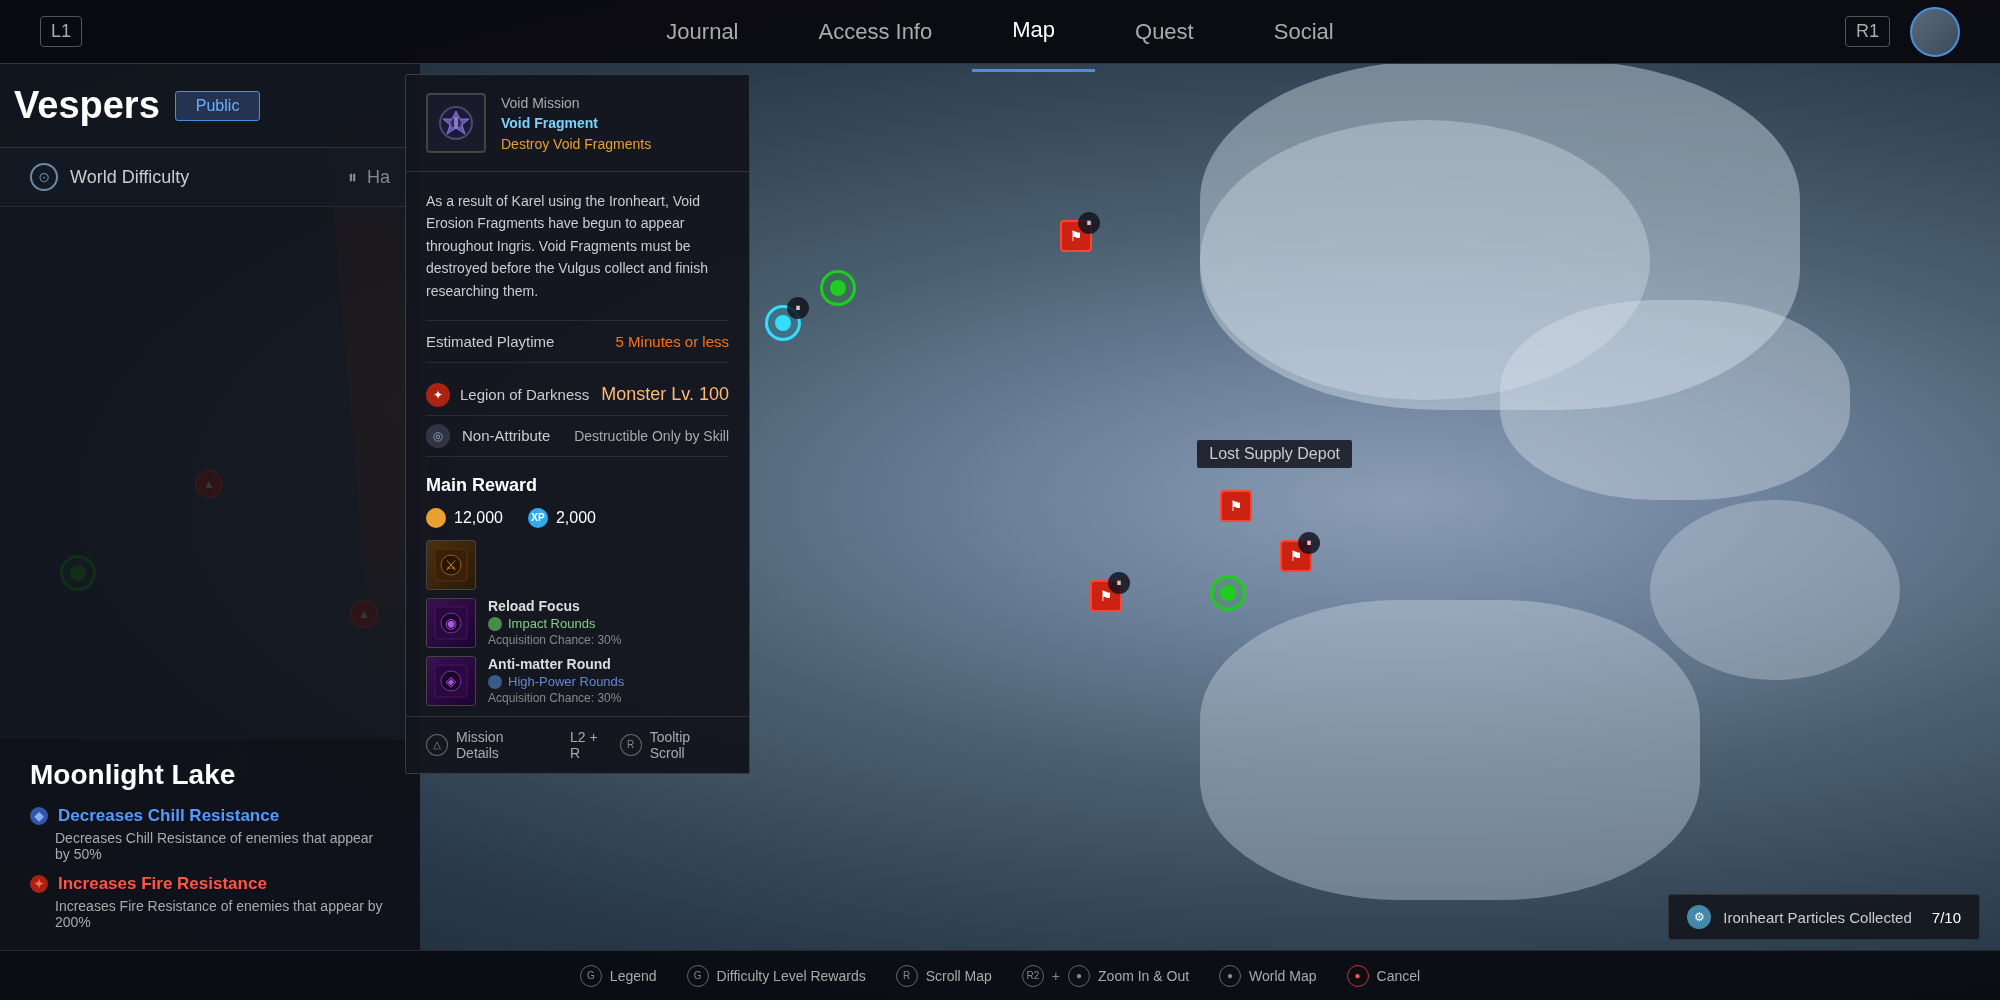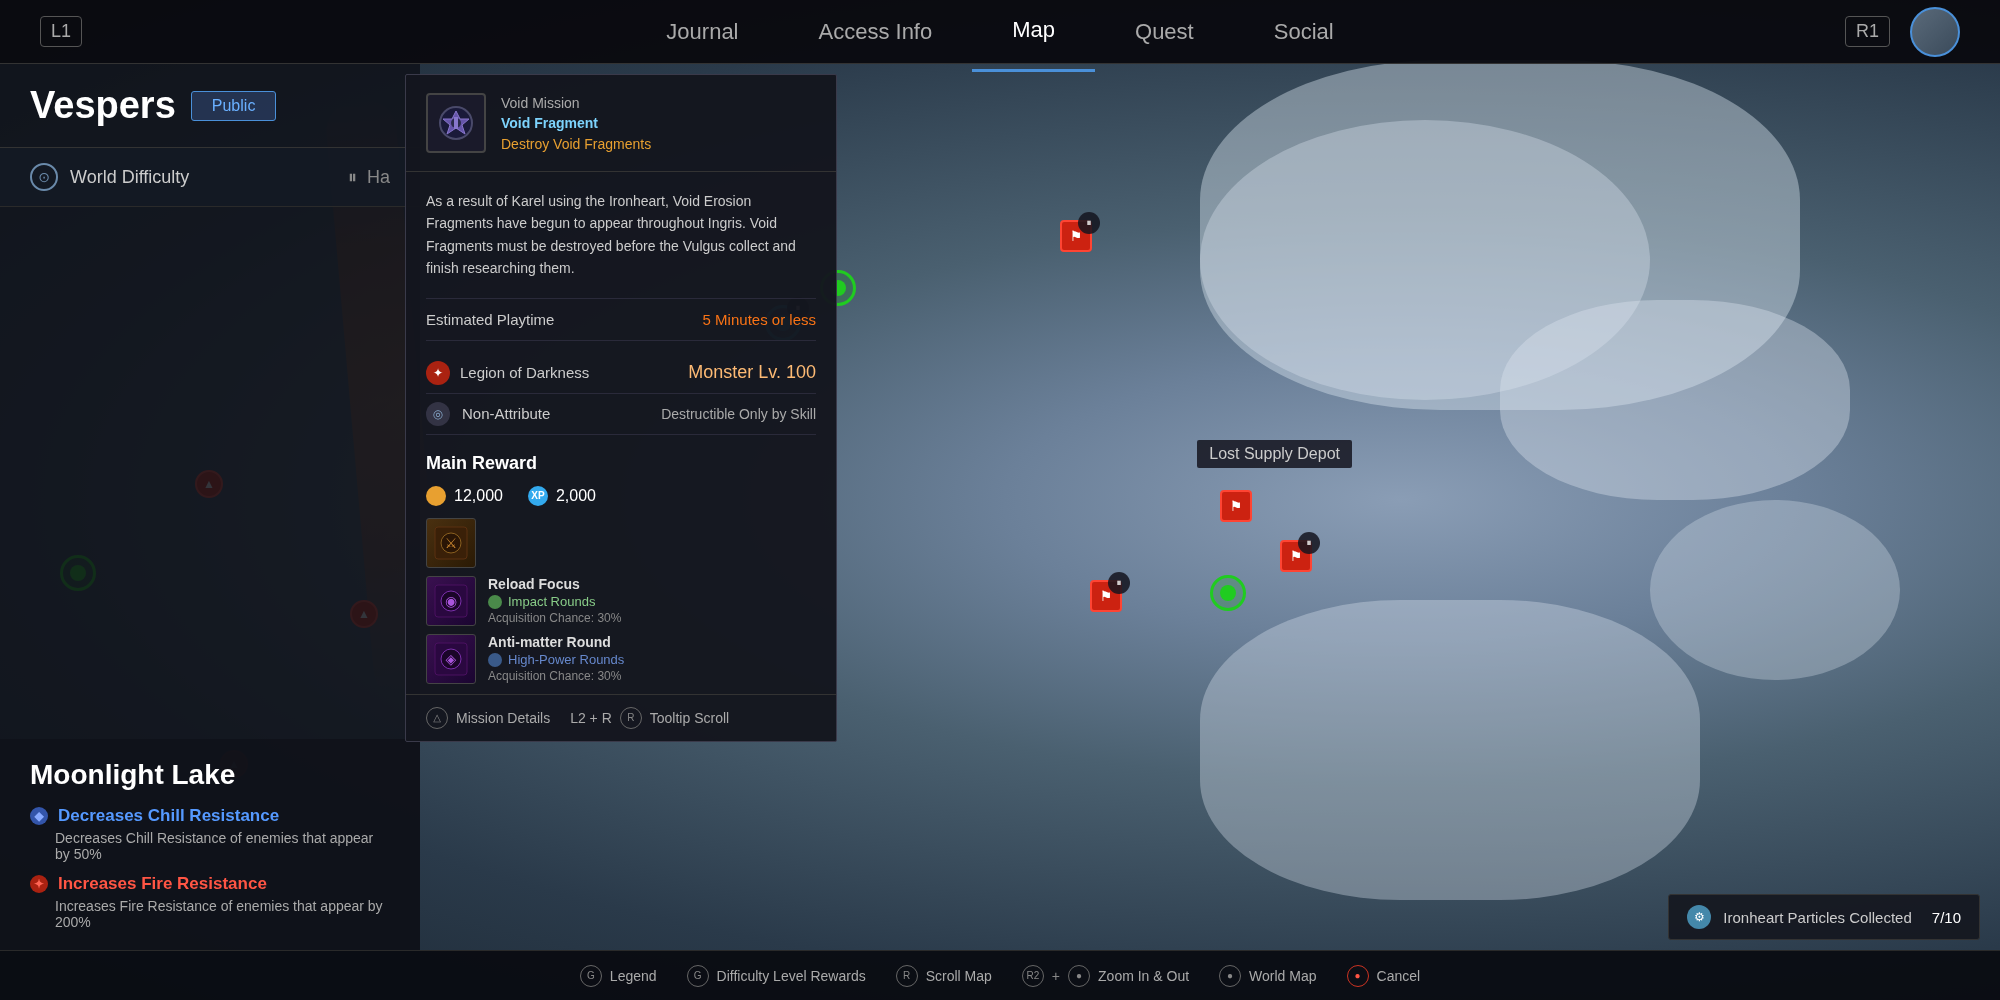--- a/index.html
+++ b/index.html
@@ -97,21 +97,21 @@
       position: absolute;
       top: 64px;
       left: 0;
       width: 420px;
       bottom: 50px;
       background: rgba(15,18,25,0.85);
       z-index: 50;
       padding: 0;
     }
     .panel-header {
-      padding: 20px 30px;
+      padding: 20px 14px;
       border-bottom: 1px solid #333;
       display: flex;
       align-items: center;
       gap: 15px;
     }
     .panel-title {
       font-size: 38px;
       font-weight: bold;
       color: #fff;
     }
@@ -207,21 +207,21 @@
       font-size: 12px;
     }
     .effect-icon.blue { background: #3355aa; color: #88aaff; }
     .effect-icon.red { background: #aa2211; color: #ff6655; }
 
     
     .mission-popup {
       position: absolute;
       top: 74px;
       left: 405px;
-      width: 432px;
+      width: 345px;
       background: rgba(20,22,30,0.97);
       border: 1px solid #3a3a4a;
       z-index: 200;
       border-radius: 2px;
     }
     .mission-header {
       display: flex;
       align-items: center;
       gap: 15px;
       padding: 18px 20px;

